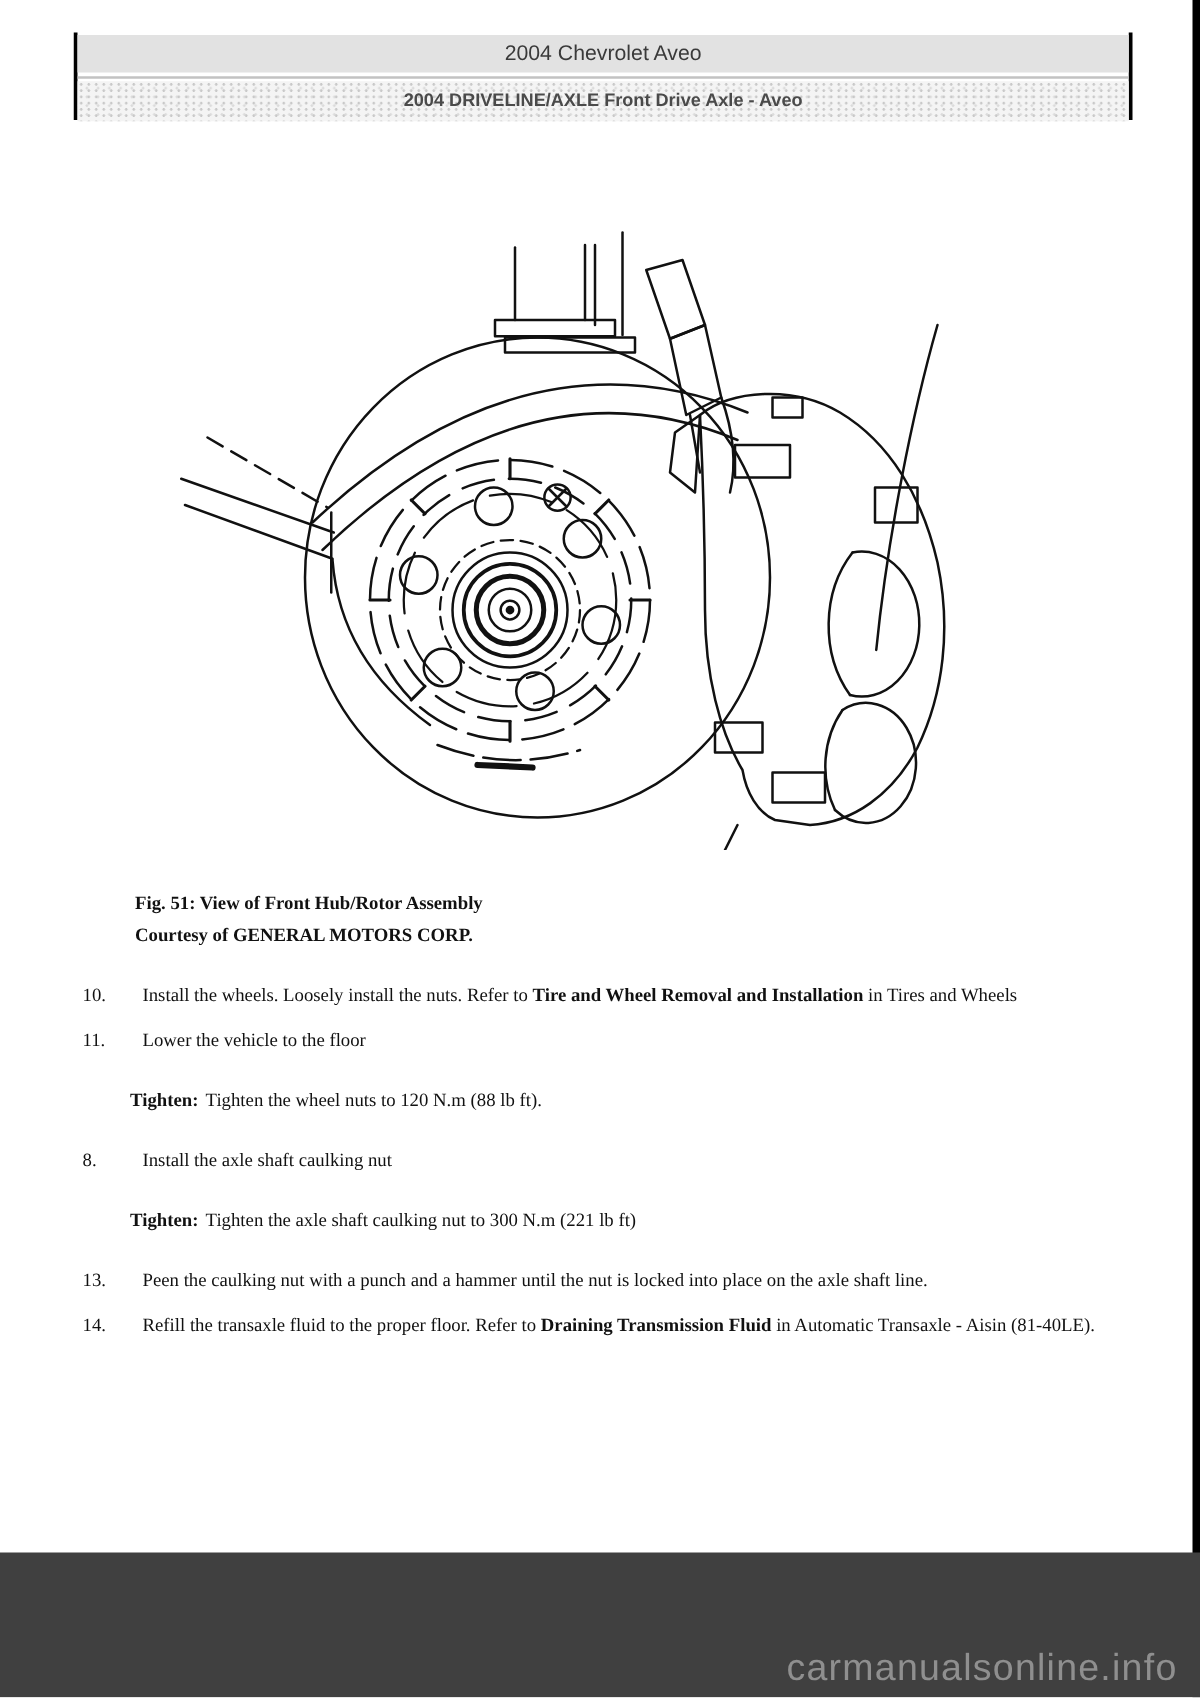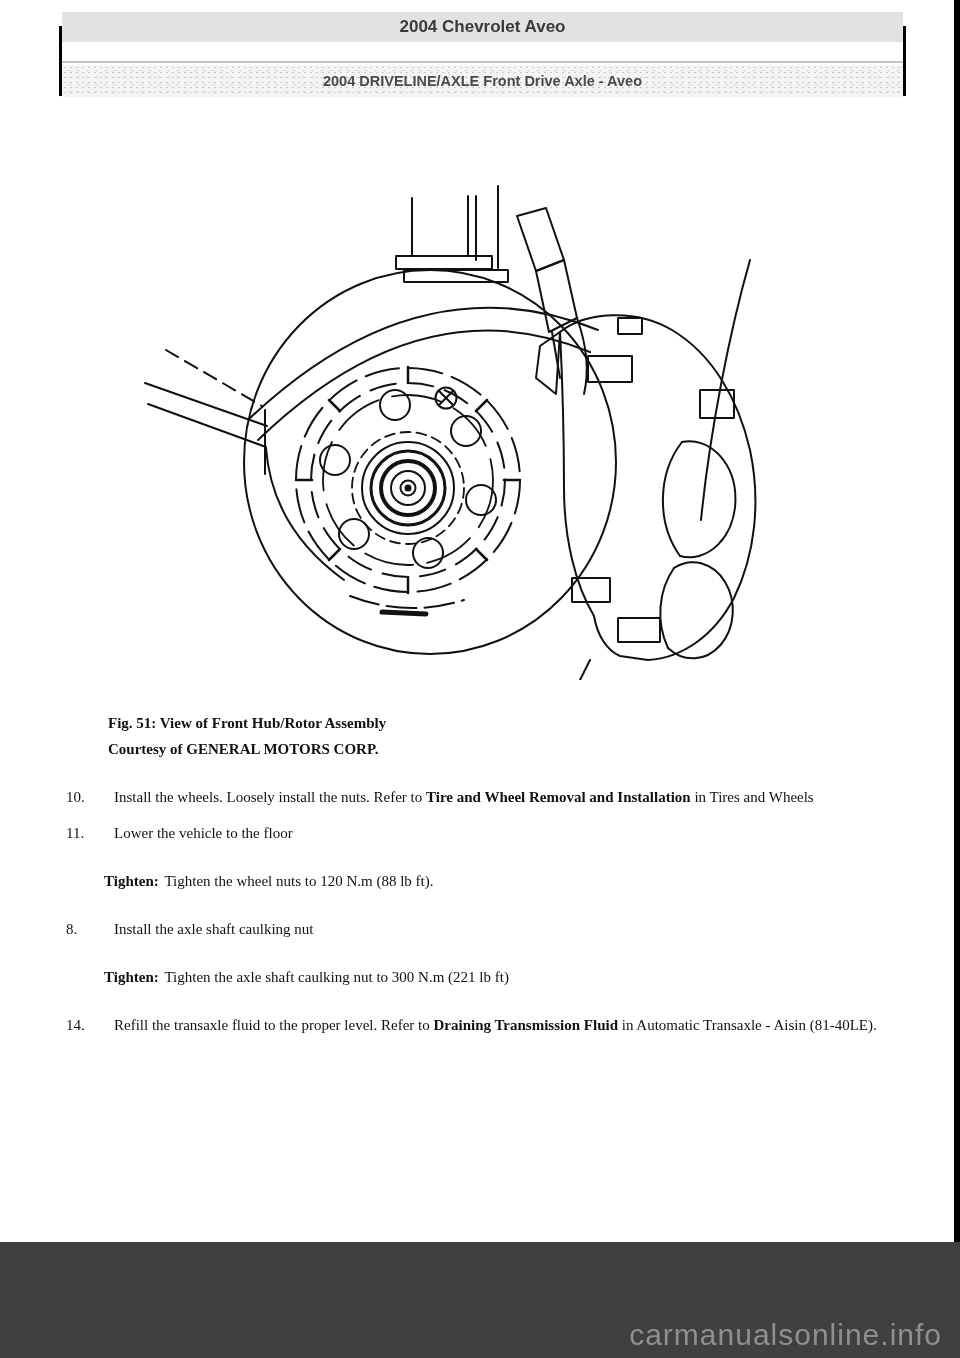--- a/index.html
+++ b/index.html
@@ -4,23 +4,23 @@
 <style>
   html,body{margin:0;padding:0;background:#ffffff;}
   .page{position:relative;width:960px;height:1358px;background:#ffffff;overflow:hidden;
         font-family:"Liberation Serif", serif;color:#111;}
   
   .edge-bar{position:absolute;top:0;right:0;width:6px;height:1358px;background:#000;}
   
   .hdr-line{position:absolute;top:26px;width:3px;height:70px;background:#000;}
   .hdr-line.left{left:59px;}
   .hdr-line.right{left:903px;}
-  .hdr-title{position:absolute;left:62px;top:12px;width:841px;height:30px;
+  .hdr-title{position:absolute;left:62px;top:28px;width:841px;height:30px;
              background:#e2e2e2;display:flex;align-items:center;justify-content:center;
-             font-family:"Liberation Sans",sans-serif;font-weight:bold;font-size:17px;color:#3a3a3a;}
+             font-family:"Liberation Sans",sans-serif;font-weight:normal;font-size:17px;color:#3a3a3a;}
   .hdr-rule{position:absolute;left:62px;top:61px;width:841px;height:2px;background:#c2c2c2;}
   .hdr-sub{position:absolute;left:62px;top:65px;width:841px;height:32px;
            display:flex;align-items:center;justify-content:center;
            background-color:#f4f4f4;
            background-image:radial-gradient(#c9c9c9 1px, transparent 1.3px),
                             radial-gradient(#dadada 1px, transparent 1.3px);
            background-size:6px 5px,9px 7px;background-position:0 0,3px 2px;
            font-family:"Liberation Sans",sans-serif;font-weight:bold;font-size:14.5px;color:#4a4a4a;}
   
   .figure{position:absolute;left:120px;top:150px;width:700px;height:530px;}
@@ -146,25 +146,29 @@
 
       <div class="note"><b>Tighten: </b><span>Tighten the wheel nuts to 120 N.m (88 lb ft).</span></div>
 
       <div class="step">
         <span class="step-num">8.</span>
         <span class="step-body"><span>Install the axle shaft caulking nut</span></span>
       </div>
 
       <div class="note"><b>Tighten: </b><span>Tighten the axle shaft caulking nut to 300 N.m (221 lb ft)</span></div>
 
+      <div class="step">
+        <span class="step-num">13.</span>
+        <span class="step-body"><span>Peen the caulking nut with a punch and a hammer until the nut is locked into place on the axle shaft line.</span></span>
+      </div>
 
 
       <div class="step">
         <span class="step-num">14.</span>
-        <span class="step-body"><span>Refill the transaxle fluid to the proper level. Refer to </span><b>Draining Transmission Fluid</b><span> in Automatic Transaxle - Aisin (81-40LE).</span></span>
+        <span class="step-body"><span>Refill the transaxle fluid to the proper floor. Refer to </span><b>Draining Transmission Fluid</b><span> in Automatic Transaxle - Aisin (81-40LE).</span></span>
       </div>
 
     </div>
   </div>
 
   <div class="footer">
     <div class="watermark">carmanualsonline.info</div>
   </div>
 
 </div>

